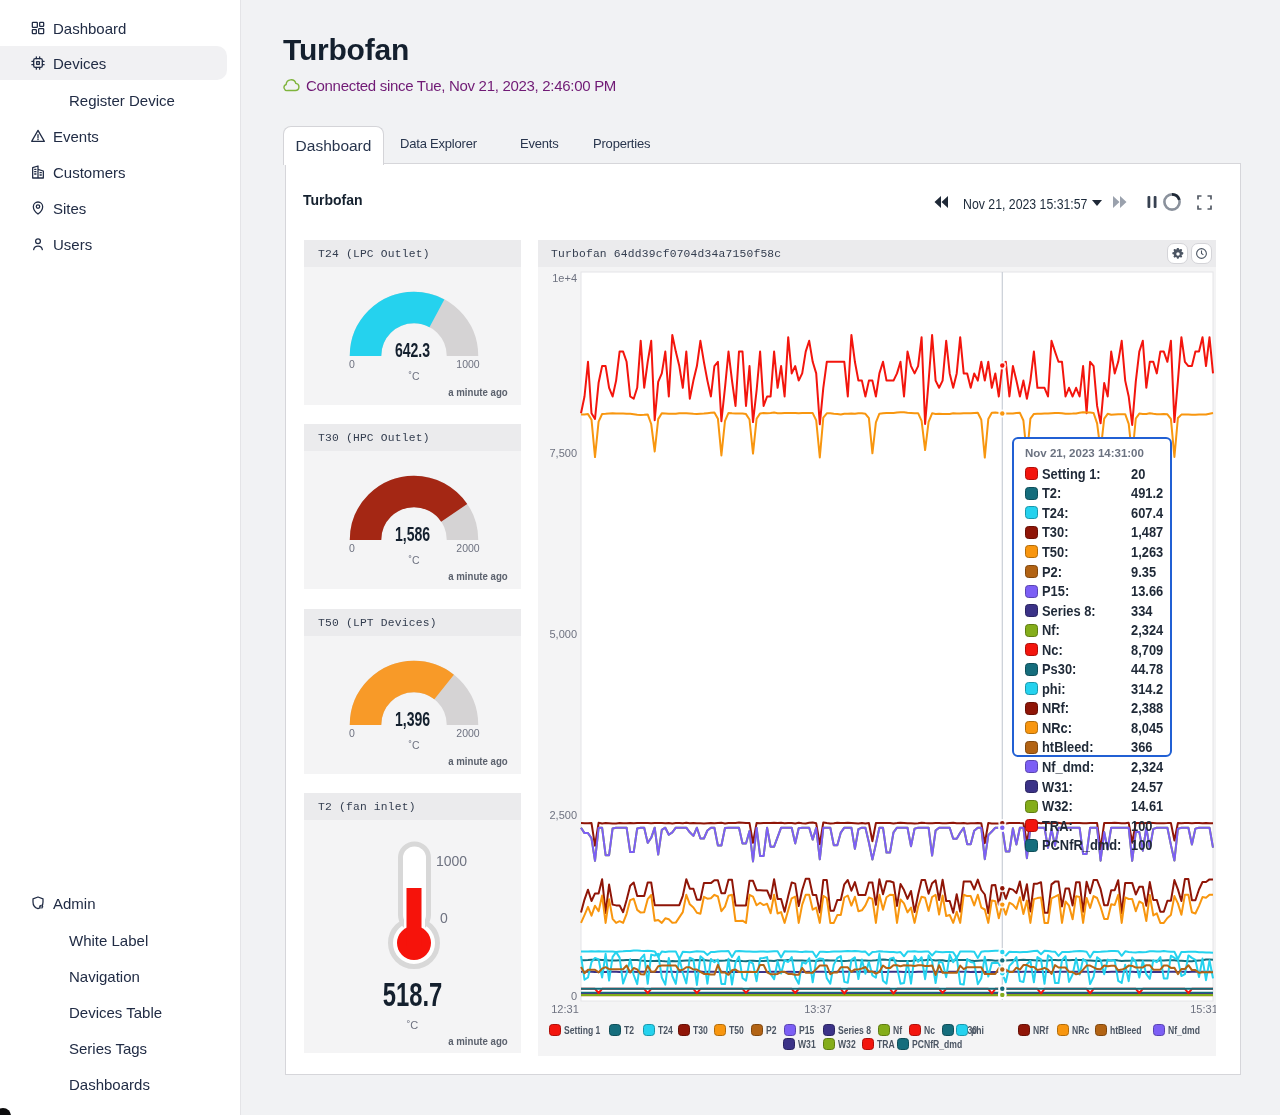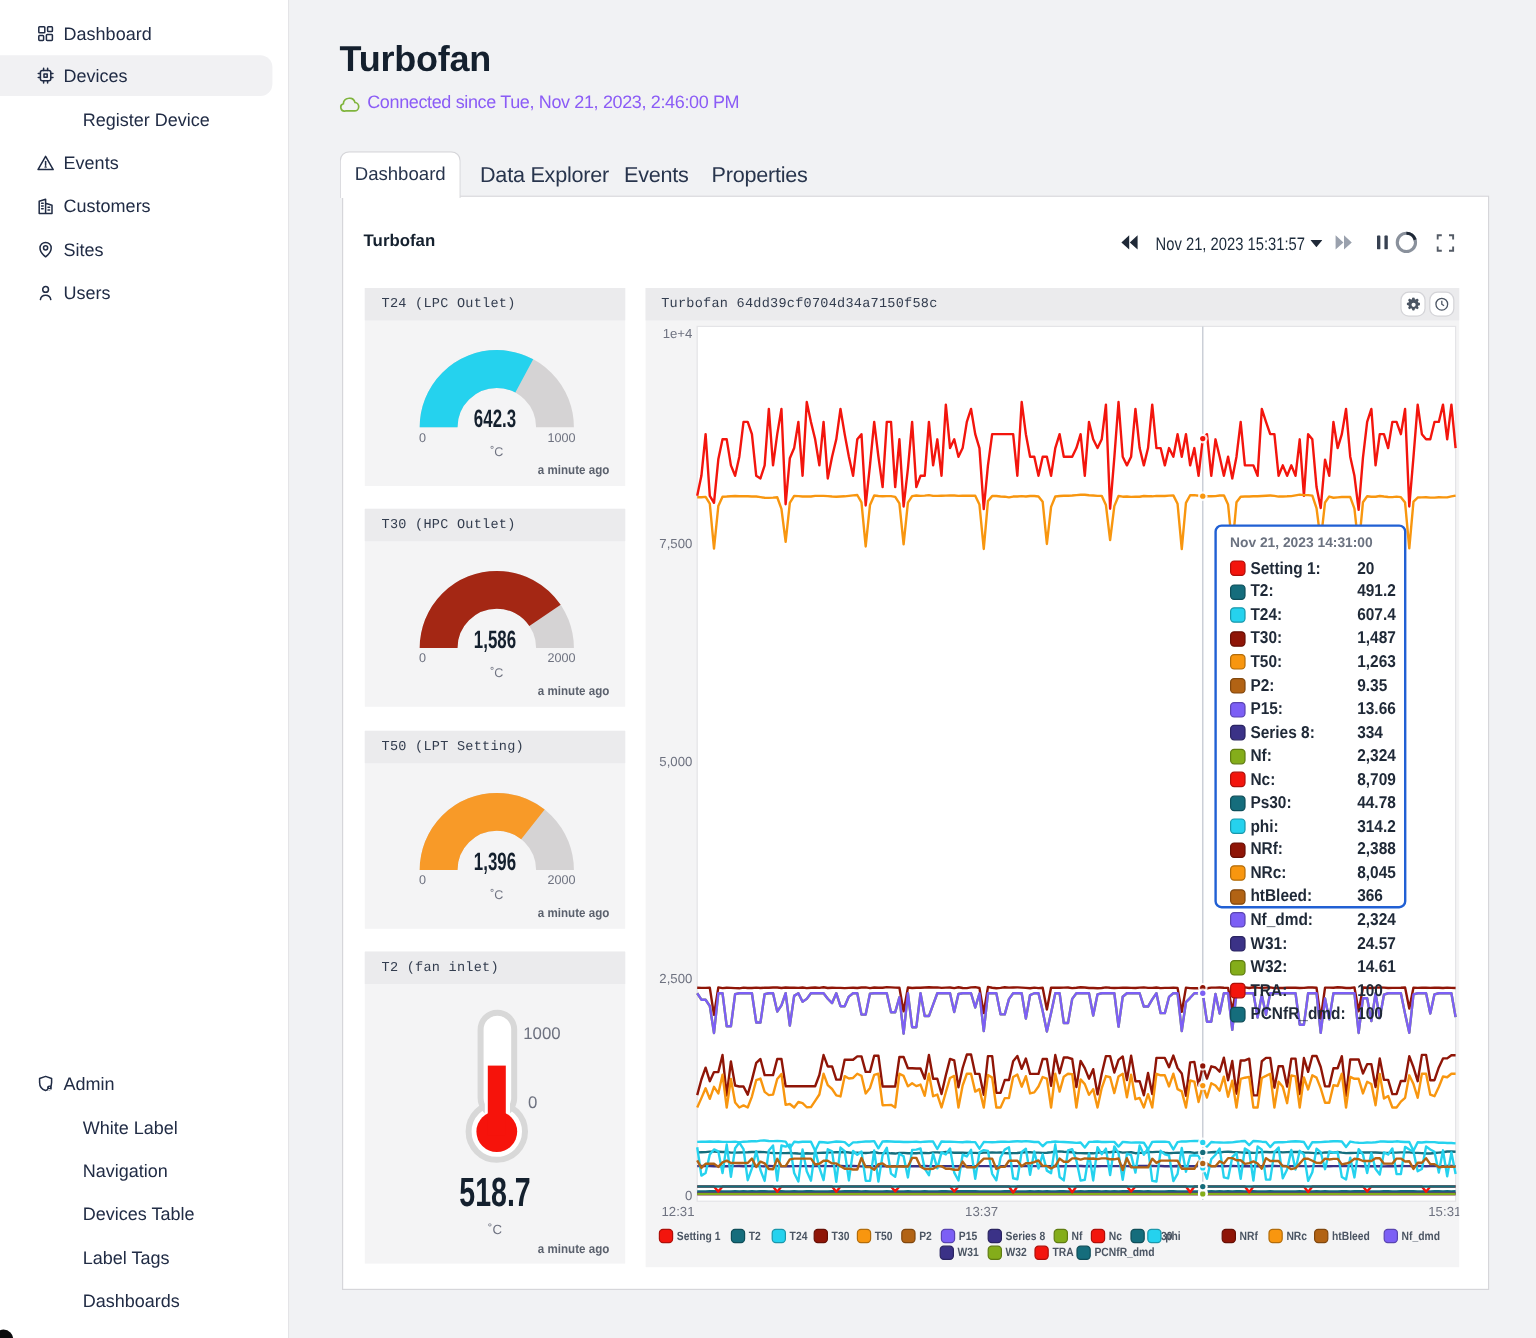--- a/index.html
+++ b/index.html
@@ -6,23 +6,23 @@
  font-family:"Liberation Sans",sans-serif;color:#212c45;position:relative}
 .abs{position:absolute}
 
 #side{position:absolute;left:0;top:0;width:241px;height:1115px;background:#fff;border-right:1px solid #e4e4e7}
 .pill{position:absolute;left:0;width:227px;height:34px;background:#f1f1f3;border-radius:0 10px 10px 0}
 .sit{position:absolute;left:30px;height:22px;display:flex;align-items:center;gap:7px;font-size:15px;color:#212c45;white-space:nowrap}
 .sit.sub{left:69px}
 .sic{width:16px;height:16px;flex:none}
 
 #h1{position:absolute;left:283px;top:33px;font-size:30px;font-weight:700;color:#14202e;letter-spacing:-0.2px}
-#conn{position:absolute;left:283px;top:77px;display:flex;align-items:flex-end;gap:6px;font-size:15px;letter-spacing:-0.3px;color:#8b5cf6}
-
-.tab{position:absolute;top:136px;font-size:18px;color:#28354d;letter-spacing:-0.2px}
+#conn{position:absolute;left:283px;top:77px;display:flex;align-items:center;gap:6px;font-size:15px;letter-spacing:-0.3px;color:#701a75}
+
+.tab{position:absolute;top:136px;font-size:13px;color:#28354d;letter-spacing:-0.2px}
 #atab{position:absolute;left:283px;top:126px;width:101px;height:39px;background:#fff;
  border:1px solid #d4d4d8;border-bottom:none;border-radius:8px 8px 0 0;z-index:3;
  display:flex;align-items:center;justify-content:center;font-size:15.5px;color:#28354d}
 #panel{position:absolute;left:285px;top:163px;width:956px;height:912px;background:#fff;border:1px solid #d6d6da;z-index:1}
 .z{z-index:2}
 #ptitle{position:absolute;left:303px;top:192px;font-size:14px;font-weight:700;color:#14202e;z-index:2}
 
 #tbdate{position:absolute;left:963px;top:195px;font-size:15px;color:#1c2a3a;z-index:2;transform:scaleX(0.82);transform-origin:left center;white-space:nowrap}
 
 .card{position:absolute;background:#f4f4f5;z-index:2}
@@ -118,21 +118,21 @@
 <div class="sit sub" style="top:929px">
       <span>White Label</span>
     </div>
 <div class="sit sub" style="top:965px">
       <span>Navigation</span>
     </div>
 <div class="sit sub" style="top:1001px">
       <span>Devices Table</span>
     </div>
 <div class="sit sub" style="top:1037px">
-      <span>Label Tags</span>
+      <span>Series Tags</span>
     </div>
 <div class="sit sub" style="top:1073px">
       <span>Dashboards</span>
     </div>
 </div>
 <div id="h1">Turbofan</div>
 <div id="conn">
 <svg width="17" height="13" viewBox="0 0 24 17" fill="none" stroke="#7fb43c" stroke-width="2">
       <path d="M7 15.5h10.5a5 5 0 0 0 .6-9.96A7 7 0 0 0 4.4 7.1 4.4 4.4 0 0 0 7 15.5Z"></path>
     </svg>
@@ -185,21 +185,21 @@
   <path d="M 61.5 89 A 48.5 48.5 0 0 1 158.5 89" fill="none" stroke="#d5d3d4" stroke-width="31.5"></path>
   <path d="M 61.5 89 A 48.5 48.5 0 0 1 158.5 89" fill="none" stroke="#a42714" stroke-width="31.5" stroke-dasharray="123.3 400"></path>
   <text x="48" y="101" class="glab" text-anchor="middle">0</text>
   <text x="164" y="101" class="glab" text-anchor="middle">2000</text>
   <text x="110" y="113" class="gunit" text-anchor="middle">˚C</text>
  </svg>
  <div class="gval" style="top:98px">1,586</div>
  <div class="ago" style="top:146px">a minute ago</div>
 </div>
 <div class="card" style="left:304px;top:609px;width:217px;height:165px">
- <div class="chead">T50 (LPT Setting)</div>
+ <div class="chead">T50 (LPT Devices)</div>
  <svg width="217" height="138" style="display:block">
   <path d="M 61.5 89 A 48.5 48.5 0 0 1 158.5 89" fill="none" stroke="#d5d3d4" stroke-width="31.5"></path>
   <path d="M 61.5 89 A 48.5 48.5 0 0 1 158.5 89" fill="none" stroke="#f89a28" stroke-width="31.5" stroke-dasharray="108.5 400"></path>
   <text x="48" y="101" class="glab" text-anchor="middle">0</text>
   <text x="164" y="101" class="glab" text-anchor="middle">2000</text>
   <text x="110" y="113" class="gunit" text-anchor="middle">˚C</text>
  </svg>
  <div class="gval" style="top:98px">1,396</div>
  <div class="ago" style="top:146px">a minute ago</div>
 </div>

